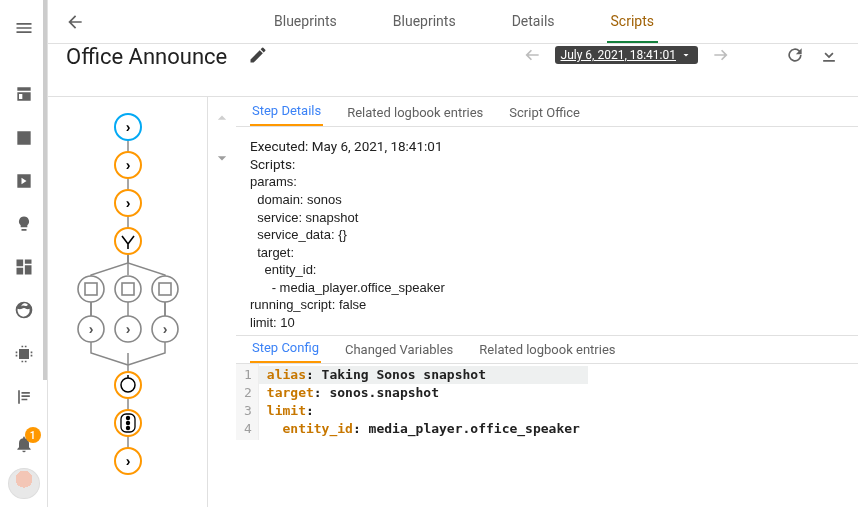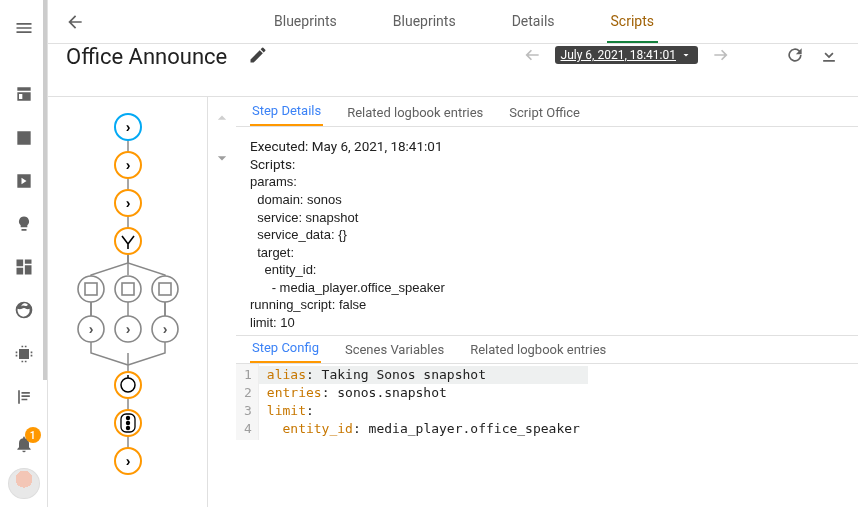--- a/index.html
+++ b/index.html
@@ -36,21 +36,21 @@
   .sub-tabs { display:flex; gap:22px; padding:0 14px; border-bottom:1px solid #e0e0e0; height:30px; align-items:flex-end;}
   .sub-tab { font-size:13px; color:#616161; padding:6px 2px;}
   .sub-tab.active { color:#3b82f6; border-bottom:2px solid #ff9800;}
   .exec-block { padding:10px 14px 4px; font-size:13.5px; line-height:1.35; font-family:inherit;}
   .mono { font-family: Liberation Sans, sans-serif; font-size:13px; white-space:pre;}
   .lower { border-top:1px solid #e0e0e0;}
   .lower-tabs { display:flex; gap:22px; padding:0 14px; border-bottom:1px solid #e0e0e0; height:28px; align-items:flex-end;}
   .code-area { display:flex; font-family: ui-monospace, Menlo, Consolas, monospace; font-size:13px;}
   .gutter { background:#f6f6f6; color:#9e9e9e; text-align:right; padding:2px 6px 2px 8px; border-right:1px solid #eee;}
   .gutter div { height:18px; line-height:18px;}
-  .code-lines { padding:2px 8px;}
+  .code-lines { padding:2px 8px;font-weight:bold;}
   .code-lines div { height:18px; line-height:18px; white-space:pre;}
   .code-lines .current { background:#eef0f0; margin-left:-8px; padding-left:8px; margin-right:-8px; padding-right:8px;}
   .kw { color:#c77700;}
   .node-chevron { font-size:14px; font-weight:700; }
 </style>
 </head>
 <body>
 
 <div class="app">
   <div class="rail">
@@ -252,33 +252,33 @@
   target:
     entity_id:
       - media_player.office_speaker
 running_script: false
 limit: 10</div>
         </div>
 
         <div class="lower">
           <div class="lower-tabs">
             <div class="sub-tab active">Step Config</div>
-            <div class="sub-tab">Scenes Variables</div>
+            <div class="sub-tab">Changed Variables</div>
             <div class="sub-tab">Related logbook entries</div>
           </div>
           <div class="code-area">
             <div class="gutter" id="gutter">
                 <div>1</div>
                 <div>2</div>
                 <div>3</div>
                 <div>4</div>
               </div>
             <div class="code-lines" id="codelines">
                 <div class="current"><span class="kw">alias</span>: Taking Sonos snapshot</div>
-                <div><span class="kw">entries</span>: sonos.snapshot</div>
+                <div><span class="kw">target</span>: sonos.snapshot</div>
                 <div><span class="kw">limit</span>:</div>
                 <div>  <span class="kw">entity_id</span>: media_player.office_speaker</div>
               </div>
           </div>
         </div>
       </div>
     </div>
   </div>
 </div>
 

